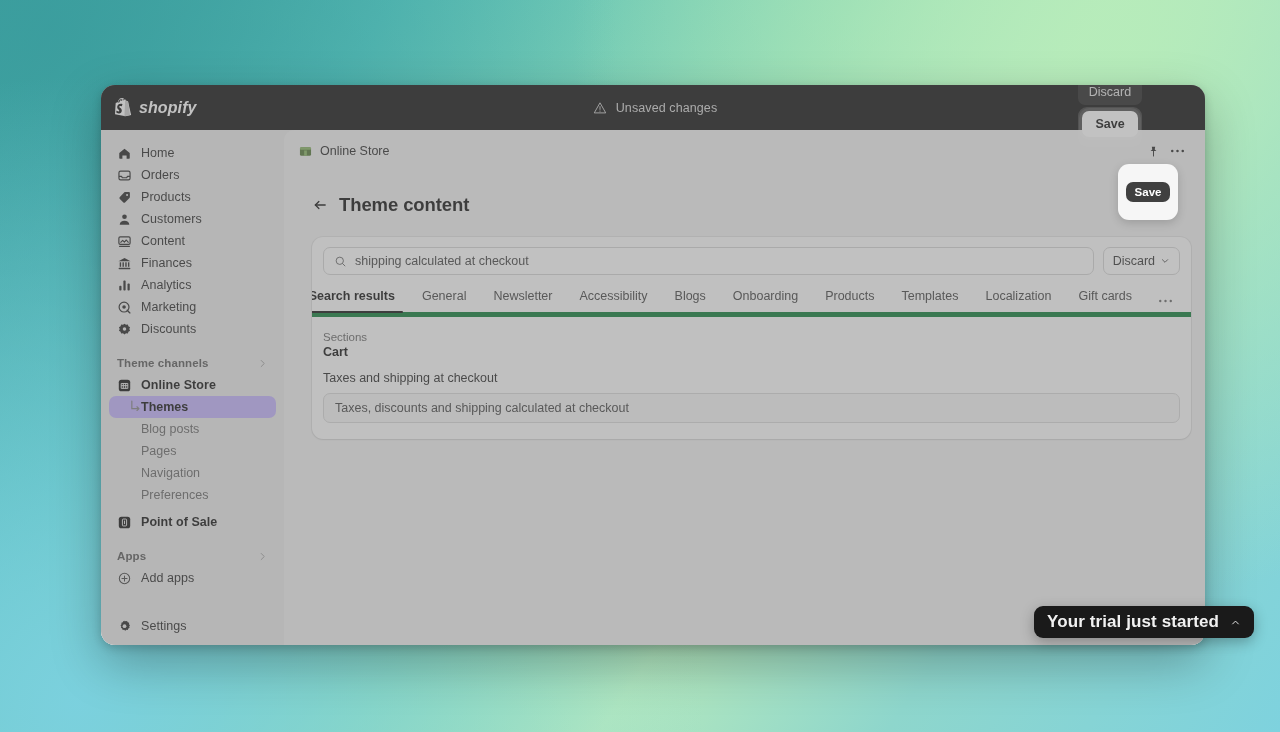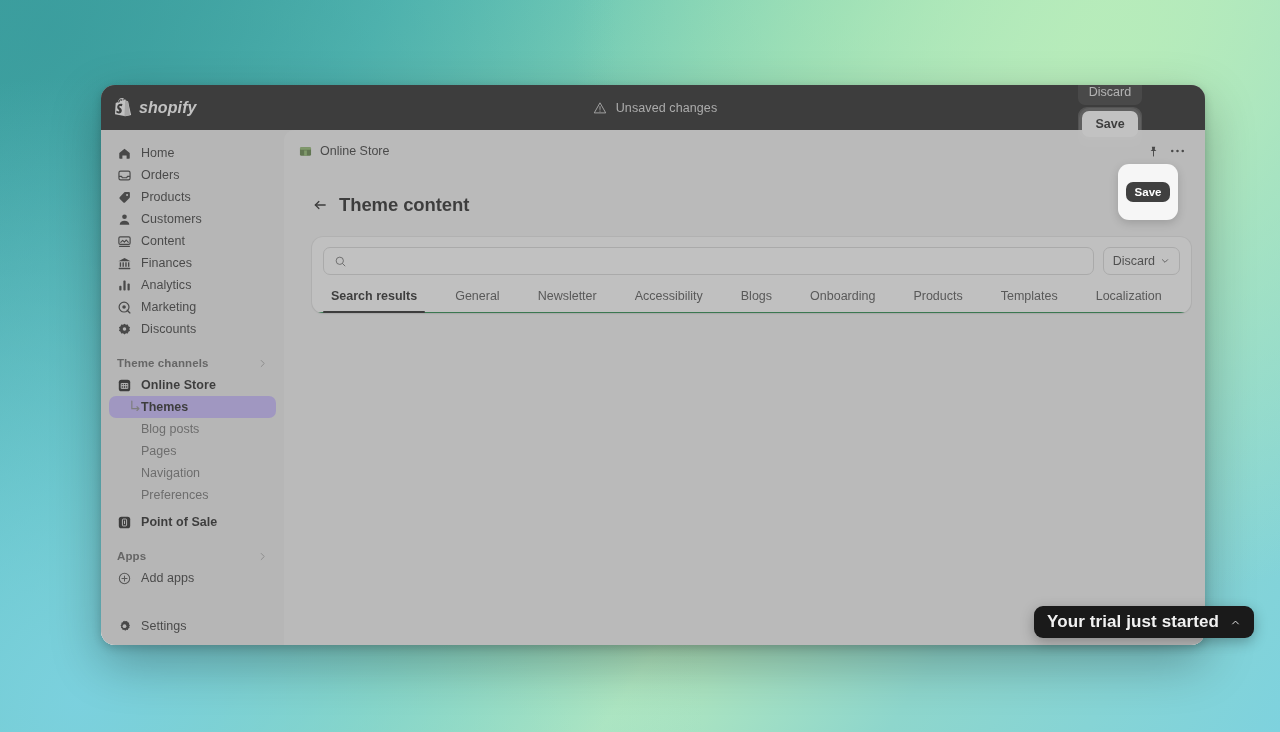--- a/index.html
+++ b/index.html
@@ -315,23 +315,24 @@
     gap: 5px;
     padding: 0 9px;
     cursor: pointer;
   }
   .filter-btn .lbl { font-size: 12.5px; color: #3b3b3b; }
   .chev-down { width: 10px; height: 10px; display: block; }
 
   .tabs {
     display: flex;
     align-items: flex-end;
-    gap: 16px;
+    gap: 5px;
     padding: 0 8px;
-    border-bottom: 1px solid #15803d;
+    border-bottom: 5px solid #15803d;
+    justify-content: flex-end;
   }
   .tab {
     position: relative;
     padding: 6px 11px 9px 11px;
     font-size: 12.5px;
     color: #4a4a4a;
     cursor: pointer;
     white-space: nowrap;
   }
   .tab.active { color: #1a1a1a; font-weight: 600; }
@@ -665,20 +666,21 @@
         </div>
 
         <div class="card">
 
           <div class="search-row">
             <div class="search-box">
               <svg class="search-ico" viewBox="0 0 20 20">
                 <circle cx="8.9" cy="8.9" r="5.6" fill="none" stroke="#6d6d6d" stroke-width="1.5"></circle>
                 <path d="M13.2 13.2l3.6 3.6" stroke="#6d6d6d" stroke-width="1.5" stroke-linecap="round"></path>
               </svg>
+              <input class="search-val" type="text" value="shipping calculated at checkout" style="">
             </div>
             <div class="filter-btn">
               <span class="lbl">Discard</span>
               <svg class="chev-down" viewBox="0 0 20 20">
                 <path d="M4.8 7.4 10 12.6l5.2-5.2" fill="none" stroke="#4a4a4a" stroke-width="1.8" stroke-linecap="round" stroke-linejoin="round"></path>
               </svg>
             </div>
           </div>
 
           <div class="tabs">
@@ -694,20 +696,26 @@
             <div class="tab"><span>Gift cards</span></div>
             <div class="tab-dots">
               <svg class="dots-ico" viewBox="0 0 20 5">
                 <circle cx="3" cy="2.5" r="1.6" fill="#6d6d6d"></circle>
                 <circle cx="10" cy="2.5" r="1.6" fill="#6d6d6d"></circle>
                 <circle cx="17" cy="2.5" r="1.6" fill="#6d6d6d"></circle>
               </svg>
             </div>
           </div>
 
+          <div class="results">
+            <div class="res-kicker">Sections</div>
+            <div class="res-title">Cart</div>
+            <div class="field-label">Taxes and shipping at checkout</div>
+            <input class="field-input" type="text" value="Taxes, discounts and shipping calculated at checkout" style="">
+          </div>
         </div>
       </div>
     </div>
 
     <div id="scrim"></div>
   </div>
 
   <div id="save-tooltip">
     <span class="tooltip-pill">Save</span>
   </div>

